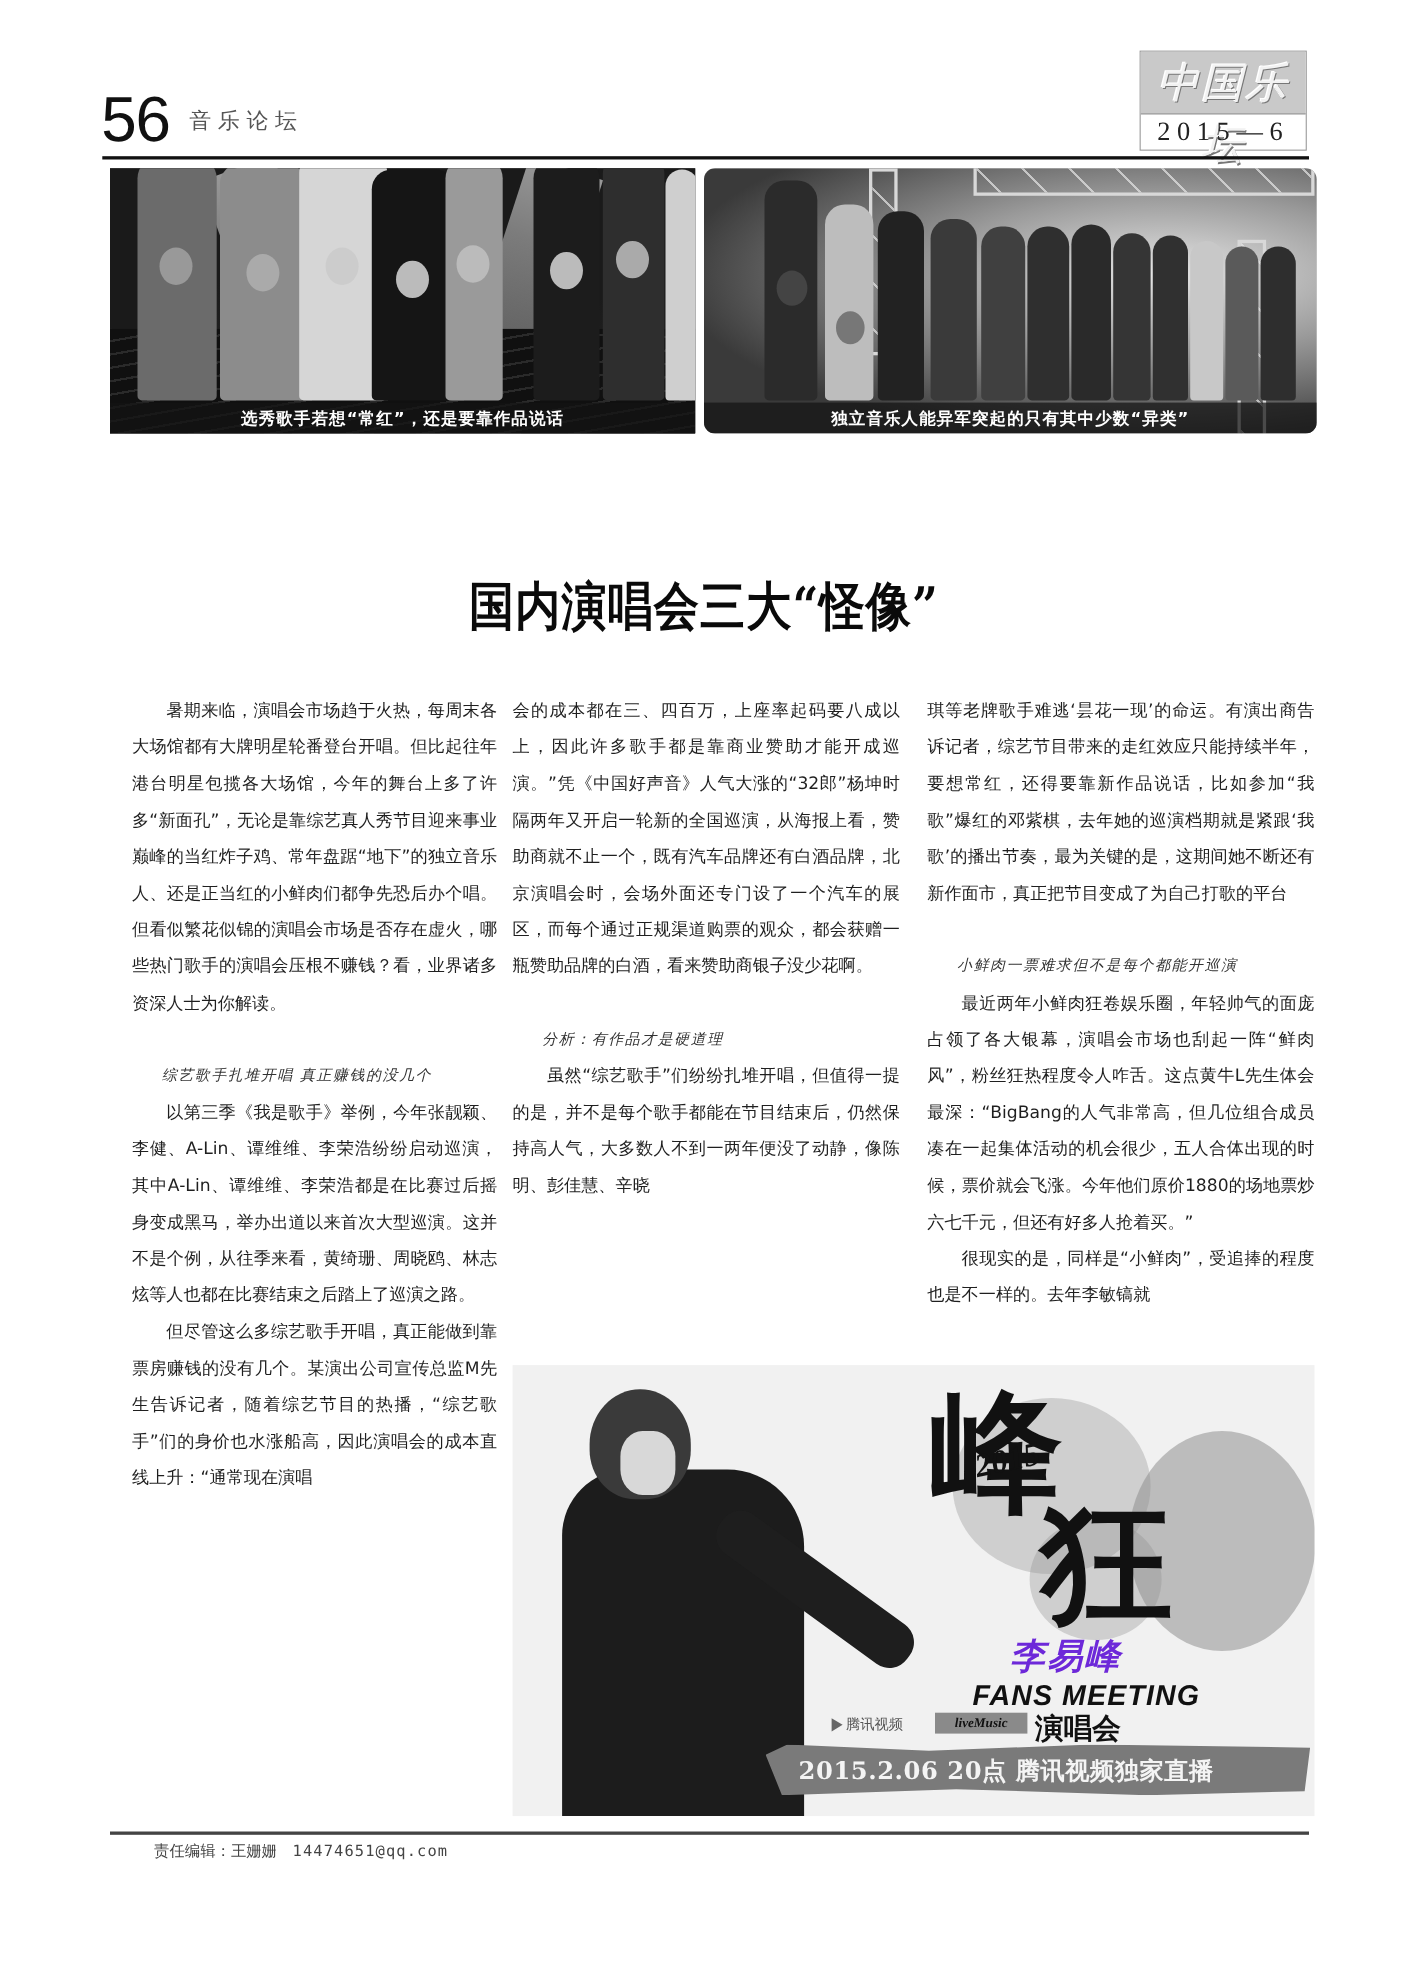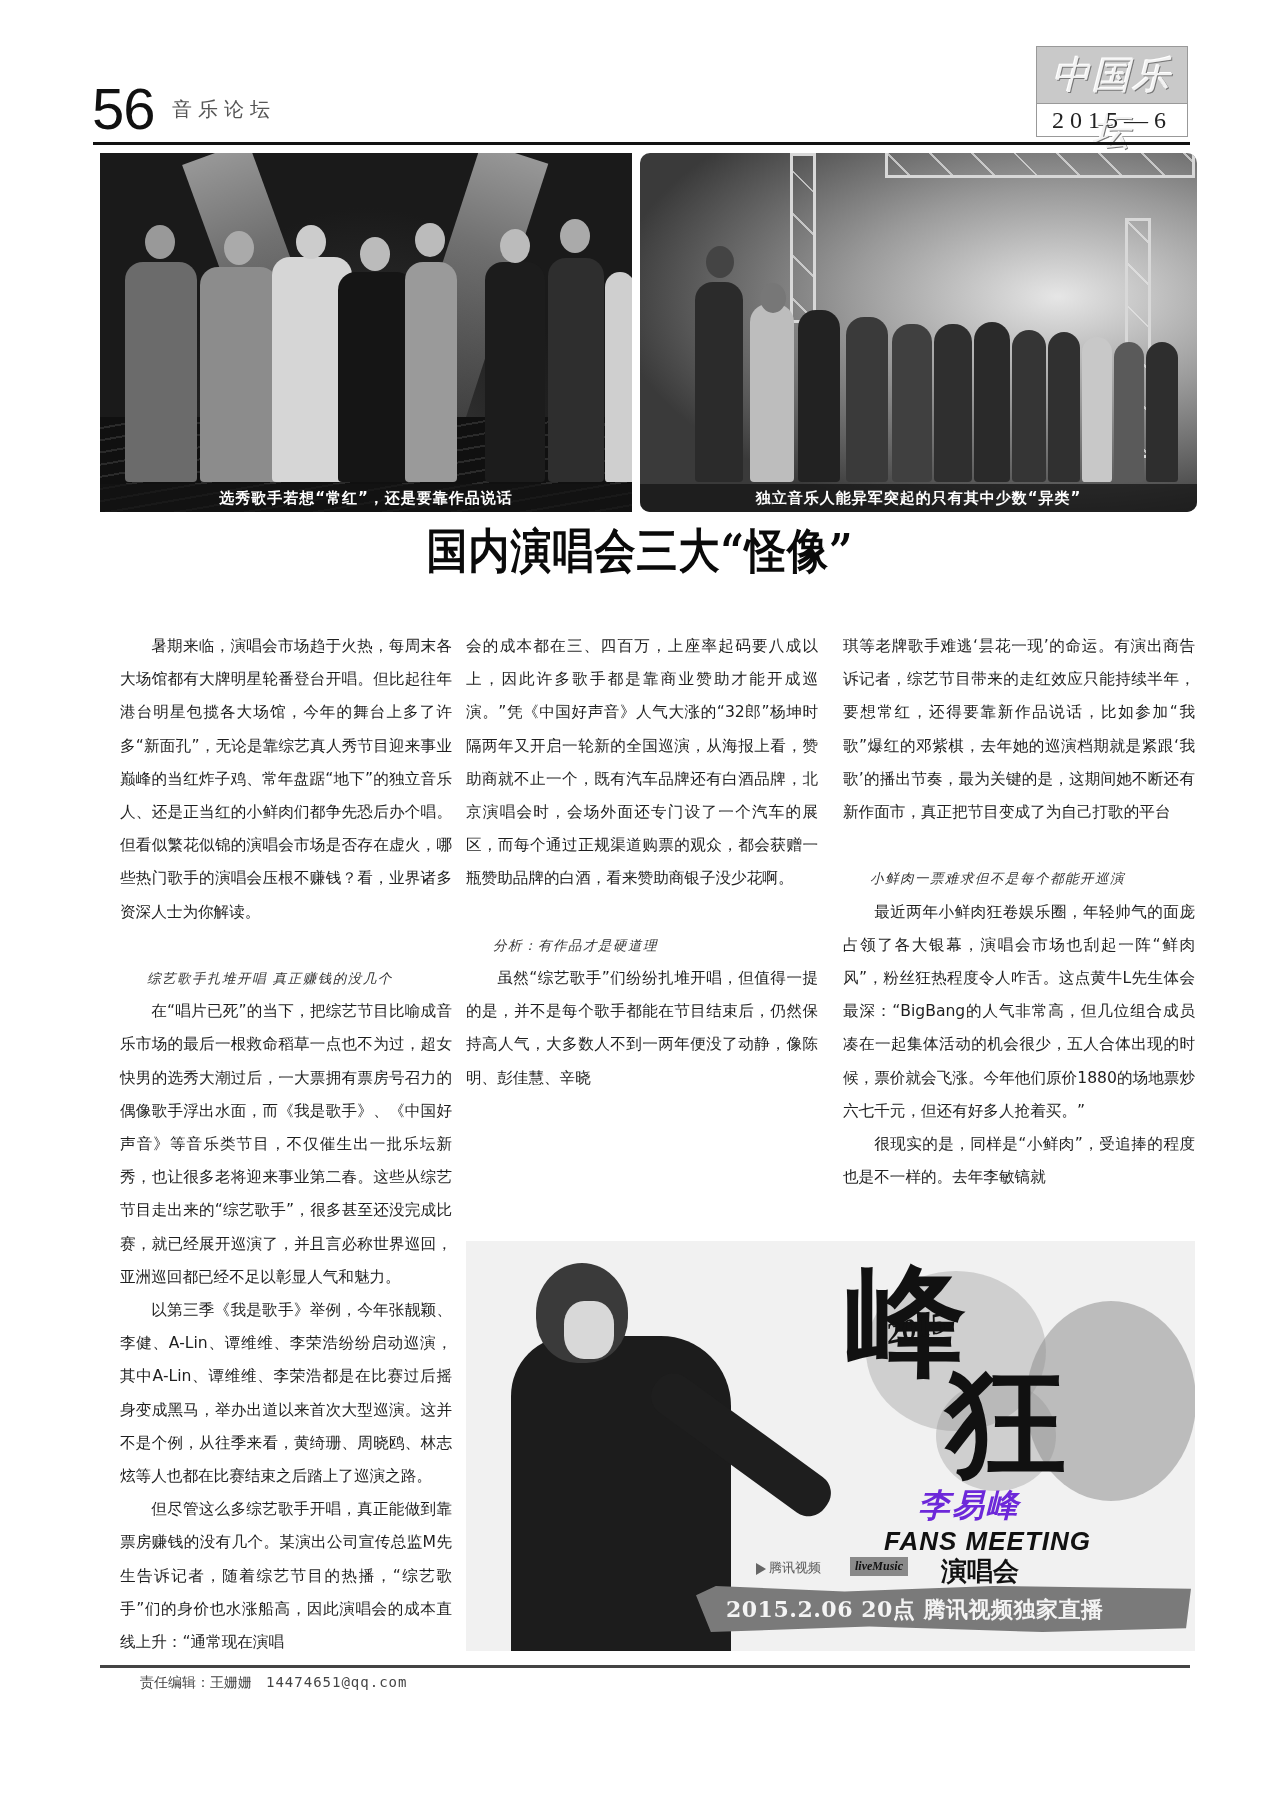--- a/index.html
+++ b/index.html
@@ -15,21 +15,21 @@
   .masthead { left: 1036px; top: 46px; width: 152px; height: 91px; border: 1px solid #999; box-sizing: border-box; }
   .masthead .logo { height: 56px; background: #c9c9c9; border-bottom: 1px solid #999;
                     font-family: "DejaVu Serif", serif; font-size: 38px; color: #f2f2f2;
                     text-align: center; line-height: 56px; letter-spacing: 2px;
                     text-shadow: 1px 1px 0 #777, -1px -1px 0 #fff; font-style: italic; }
   .masthead .issue { height: 33px; line-height: 33px; text-align: center; font-family: "Liberation Serif", serif;
                      font-size: 24px; color: #222; letter-spacing: 6px; }
   .top-rule { left: 93px; top: 142px; width: 1097px; height: 3px; background: #111; }
 
   
-  .photo { top: 153px; height: 359px; overflow: hidden; background: #222; }
+  .photo { top: 153px; height: 241px; overflow: hidden; background: #222; }
   .photo1 { left: 100px; width: 532px;
             background: radial-gradient(ellipse at 50% 100%, #444 0%, #1a1a1a 60%),
                         linear-gradient(#2a2a2a, #0e0e0e); }
   .photo2 { left: 640px; width: 557px;
             background: radial-gradient(ellipse at 75% 40%, #e6e6e6 0%, #9a9a9a 35%, #3a3a3a 75%),
                         #555; border-radius: 10px; }
   .beam { position: absolute; width: 70px; height: 320px; background: linear-gradient(rgba(255,255,255,0.55), rgba(255,255,255,0)); transform-origin: top center; }
   .truss { position: absolute; border: 3px solid #d8d8d8; box-sizing: border-box;
            background: repeating-linear-gradient(45deg, transparent 0 14px, rgba(230,230,230,0.7) 14px 16px, transparent 16px 30px); }
   .figure { position: absolute; bottom: 30px; border-radius: 18px 18px 4px 4px; }
@@ -70,21 +70,21 @@
   .poster-year { position: absolute; left: 420px; top: 70px; font-family: "Liberation Serif", serif; font-style: italic;
                  font-weight: bold; font-size: 30px; color: #111; transform: rotate(-12deg); }
   .poster-name { position: absolute; left: 452px; top: 243px; font-size: 32px; font-weight: bold; color: #6d28d9; letter-spacing: 2px; font-style: italic; }
   .poster-fans { position: absolute; left: 418px; top: 285px; font-family: "Liberation Sans", sans-serif; font-style: italic;
                  font-weight: bold; font-size: 26px; color: #111; letter-spacing: 1px; }
   .poster-concert { position: absolute; left: 475px; top: 313px; font-size: 26px; font-weight: bold; color: #111; }
   .poster-logo { position: absolute; left: 290px; top: 318px; font-size: 13px; color: #555; }
   .poster-logo .play { display: inline-block; width: 0; height: 0; border-left: 10px solid #666;
                        border-top: 6px solid transparent; border-bottom: 6px solid transparent; margin-right: 3px; vertical-align: middle; }
   .poster-live { position: absolute; left: 384px; top: 316px; font-family: "Liberation Serif", serif; font-style: italic;
-                 font-weight: bold; font-size: 12px; color: #111; background: #8a8a8a; padding: 2px 5px; }
+                 font-weight: bold; font-size: 12px; color: #111; background: #8a8a8a; padding: 2px 18px; }
   .poster-banner { position: absolute; left: 230px; top: 345px; width: 495px; height: 46px; background: #7a7a7a;
                    clip-path: polygon(0 20%, 4% 0, 30% 12%, 60% 0, 100% 6%, 99% 92%, 70% 100%, 35% 88%, 3% 100%); }
   .poster-banner-text { position: absolute; left: 260px; top: 354px; font-family: "DejaVu Serif", serif; font-weight: bold;
                         font-size: 22px; color: #f4f4f4; letter-spacing: 0.5px; }
 
   
   .bottom-rule { left: 100px; top: 1665px; width: 1090px; height: 3px; background: #444; }
   .footer { left: 140px; top: 1674px; font-family: "DejaVu Serif", serif; font-size: 14px; color: #444; }
   .footer .email { font-family: "DejaVu Sans Mono", monospace; margin-left: 14px; letter-spacing: 1px; }
 </style>
@@ -141,21 +141,20 @@
   <div class="figure" style="left:506px;width:32px;height:140px;background:#2e2e2e;"></div>
   <div class="caption-bar">独立音乐人能异军突起的只有其中少数“异类”</div>
 </div>
 
 <div class="abs title">国内演唱会三大“怪像”</div>
 
 <div class="abs col col1">
   <p class="ind">暑期来临，演唱会市场趋于火热，每周末各大场馆都有大牌明星轮番登台开唱。但比起往年港台明星包揽各大场馆，今年的舞台上多了许多“新面孔”，无论是靠综艺真人秀节目迎来事业巅峰的当红炸子鸡、常年盘踞“地下”的独立音乐人、还是正当红的小鲜肉们都争先恐后办个唱。但看似繁花似锦的演唱会市场是否存在虚火，哪些热门歌手的演唱会压根不赚钱？看，业界诸多资深人士为你解读。</p>
   <div class="gap"></div>
   <p class="sub">综艺歌手扎堆开唱 真正赚钱的没几个</p>
-  <p class="ind">在“唱片已死”的当下，把综艺节目比喻成音乐市场的最后一根救命稻草一点也不为过，超女快男的选秀大潮过后，一大票拥有票房号召力的偶像歌手浮出水面，而《我是歌手》、《中国好声音》等音乐类节目，不仅催生出一批乐坛新秀，也让很多老将迎来事业第二春。这些从综艺节目走出来的“综艺歌手”，很多甚至还没完成比赛，就已经展开巡演了，并且言必称世界巡回，亚洲巡回都已经不足以彰显人气和魅力。</p>
   <p class="ind">以第三季《我是歌手》举例，今年张靓颖、李健、A-Lin、谭维维、李荣浩纷纷启动巡演，其中A-Lin、谭维维、李荣浩都是在比赛过后摇身变成黑马，举办出道以来首次大型巡演。这并不是个例，从往季来看，黄绮珊、周晓鸥、林志炫等人也都在比赛结束之后踏上了巡演之路。</p>
   <p class="ind">但尽管这么多综艺歌手开唱，真正能做到靠票房赚钱的没有几个。某演出公司宣传总监M先生告诉记者，随着综艺节目的热播，“综艺歌手”们的身价也水涨船高，因此演唱会的成本直线上升：“通常现在演唱</p>
 </div>
 
 <div class="abs col col2">
   <p>会的成本都在三、四百万，上座率起码要八成以上，因此许多歌手都是靠商业赞助才能开成巡演。”凭《中国好声音》人气大涨的“32郎”杨坤时隔两年又开启一轮新的全国巡演，从海报上看，赞助商就不止一个，既有汽车品牌还有白酒品牌，北京演唱会时，会场外面还专门设了一个汽车的展区，而每个通过正规渠道购票的观众，都会获赠一瓶赞助品牌的白酒，看来赞助商银子没少花啊。</p>
   <div class="gap"></div>
   <p class="sub">分析：有作品才是硬道理</p>
   <p class="ind">虽然“综艺歌手”们纷纷扎堆开唱，但值得一提的是，并不是每个歌手都能在节目结束后，仍然保持高人气，大多数人不到一两年便没了动静，像陈明、彭佳慧、辛晓</p>
 </div>

